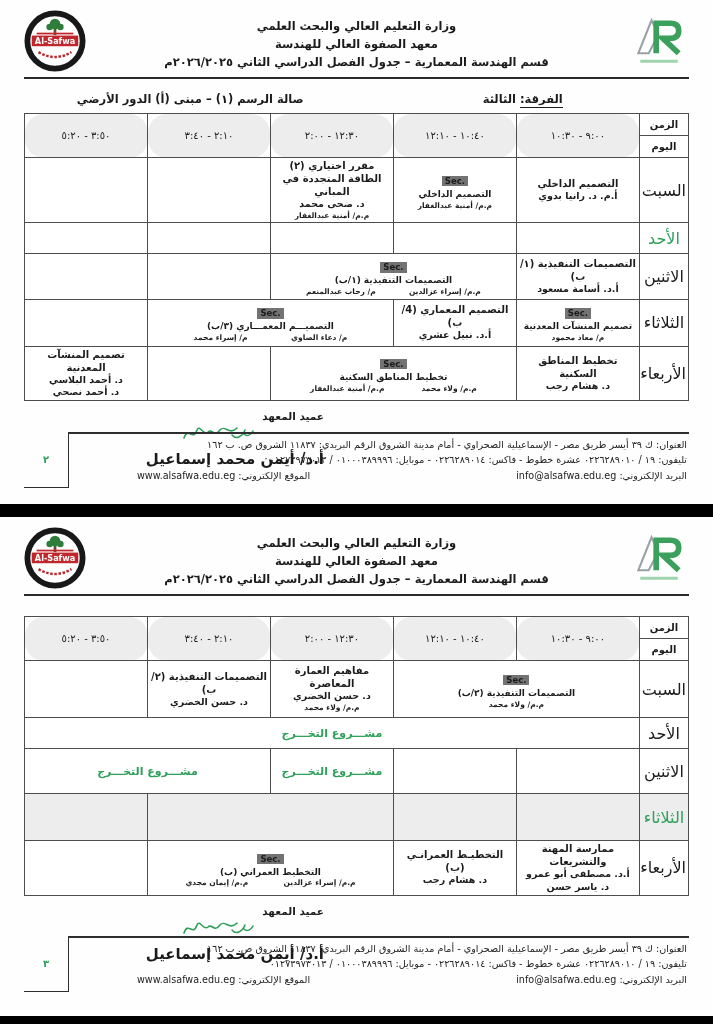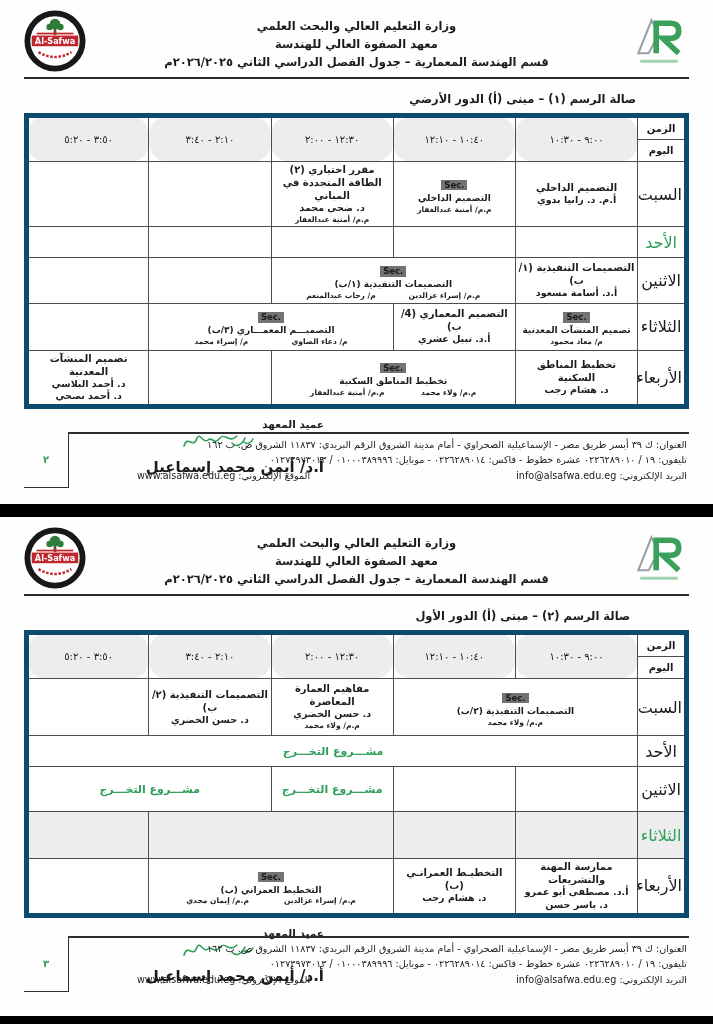--- a/index.html
+++ b/index.html
@@ -12,21 +12,21 @@
   .hdr-center{flex:1;text-align:center;padding-top:8px;}
   .hdr-center .l{font-weight:700;font-size:11.5px;line-height:1.55;}
   .hdr-rule{border-bottom:2px solid #2a2a2a;margin-top:1px;}
   .logo-box{width:70px;flex:0 0 70px;}
   .logo-box.left{display:flex;justify-content:flex-end;}
   
   .grade-row{display:flex;margin:13px 0 7px;font-size:11.5px;font-weight:700;}
   .grade-row .half{width:50%;text-align:center;}
   .grade-label{border-bottom:1.5px solid #1b1b1b;padding-bottom:1px;}
   
-  table.sched{width:100%;border-collapse:collapse;border:5px solid #0c4a6e;table-layout:fixed;background:#fff;}
+  table.sched{width:100%;border-collapse:collapse;border:1px solid #0c4a6e;table-layout:fixed;background:#fff;}
   table.sched td{border:1px solid #4d4d4d;text-align:center;vertical-align:middle;padding:1px 2px;}
   td.corner{font-weight:700;font-size:10px;background:#fff;}
   td.time{font-weight:400;font-size:10px;background:#ededed;border-radius:19px;}
   td.day{font-weight:400;font-size:16px;background:#fff;}
   tr.grayrow td{background:#ededed;}
   td.day.green{color:#2fa05a;}
   .line{line-height:1.25;}
   .sec{display:inline-block;background:#737373;font-weight:700;font-size:8.5px;direction:ltr;padding:0 3px;line-height:1.2;}
   .course{font-weight:700;font-size:10px;line-height:1.3;}
   .coursesm{font-weight:700;font-size:9px;line-height:1.3;}
@@ -81,20 +81,24 @@
         <rect x="13" y="23.4" width="38" height="1.8" fill="#c0272d"></rect>
         <rect x="8" y="26.4" width="48" height="11" fill="#c0272d"></rect>
         <text x="32" y="34.8" text-anchor="middle" font-family="DejaVu Sans, sans-serif" font-size="8.4" font-weight="bold" fill="#ffffff">Al-Safwa</text>
         <path d="M15 43.5 Q32 53.5 49 43.5" fill="none" stroke="#c0272d" stroke-width="2.6" stroke-dasharray="2.6 1.7"></path>
       </svg>
     </div>
   </div>
   <div class="hdr-rule"></div>
 
   <div class="grade-row">
+    <div class="half">
+      <span class="grade-label">الفرقة:</span>
+      <span>الثالثة</span>
+    </div>
     <div class="half">صالة الرسم (١) – مبنى (أ) الدور الأرضي</div>
   </div>
 
   <div class="sched-wrap">
       <table class="sched">
         <colgroup>
           <col style="width: 7.4%;">
           <col style="width: 18.52%;">
           <col style="width: 18.52%;">
           <col style="width: 18.52%;">
@@ -249,21 +253,20 @@
         <rect x="13" y="23.4" width="38" height="1.8" fill="#c0272d"></rect>
         <rect x="8" y="26.4" width="48" height="11" fill="#c0272d"></rect>
         <text x="32" y="34.8" text-anchor="middle" font-family="DejaVu Sans, sans-serif" font-size="8.4" font-weight="bold" fill="#ffffff">Al-Safwa</text>
         <path d="M15 43.5 Q32 53.5 49 43.5" fill="none" stroke="#c0272d" stroke-width="2.6" stroke-dasharray="2.6 1.7"></path>
       </svg>
     </div>
   </div>
   <div class="hdr-rule"></div>
 
   <div class="grade-row">
-    <div class="half">صالة الرسم (٢) – مبنى (أ) الدور الأول</div>
   </div>
 
   <div class="sched-wrap">
       <table class="sched">
         <colgroup>
           <col style="width: 7.4%;">
           <col style="width: 18.52%;">
           <col style="width: 18.52%;">
           <col style="width: 18.52%;">
           <col style="width: 18.52%;">

